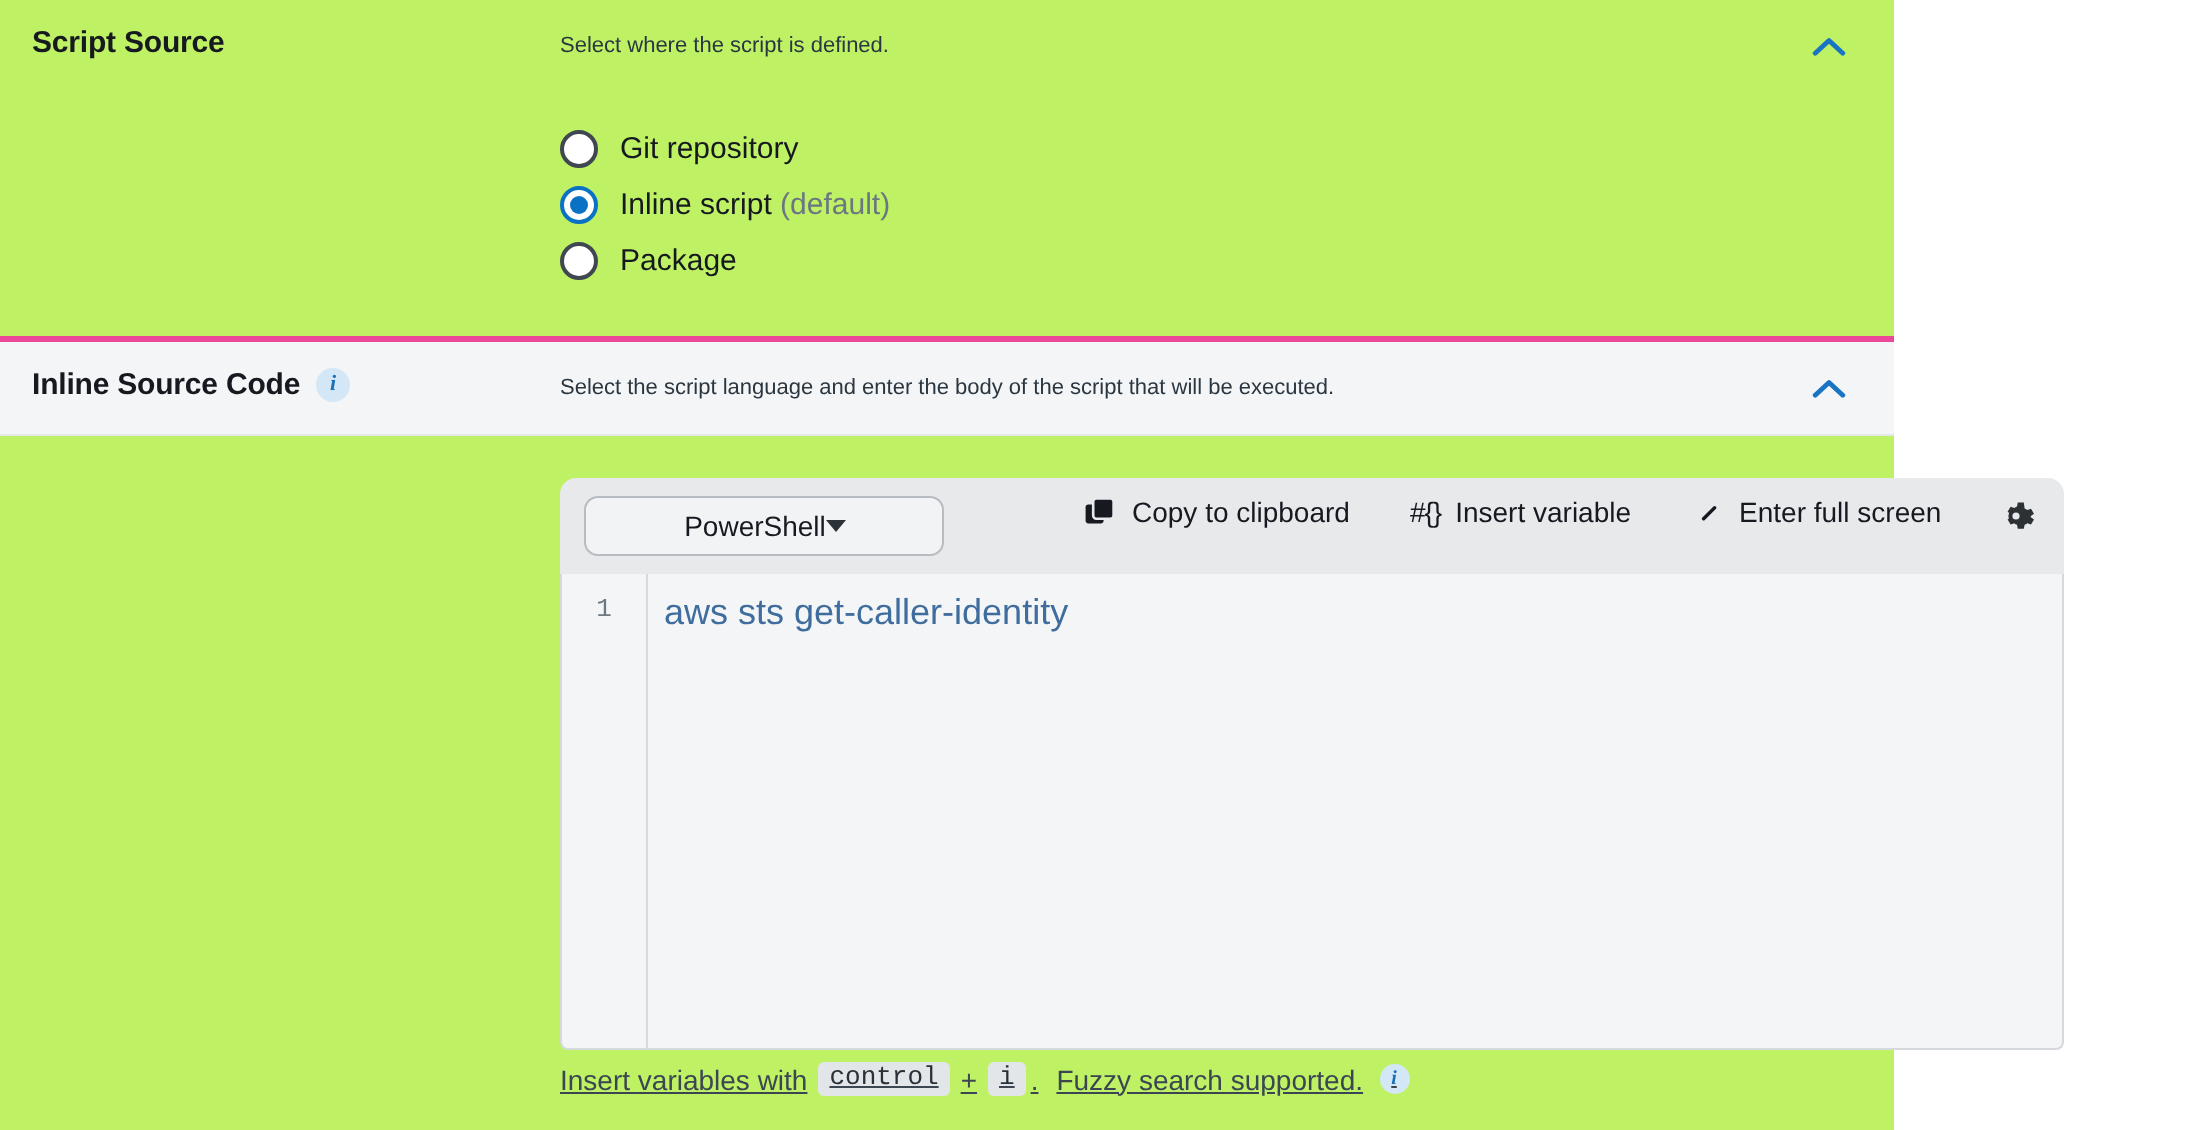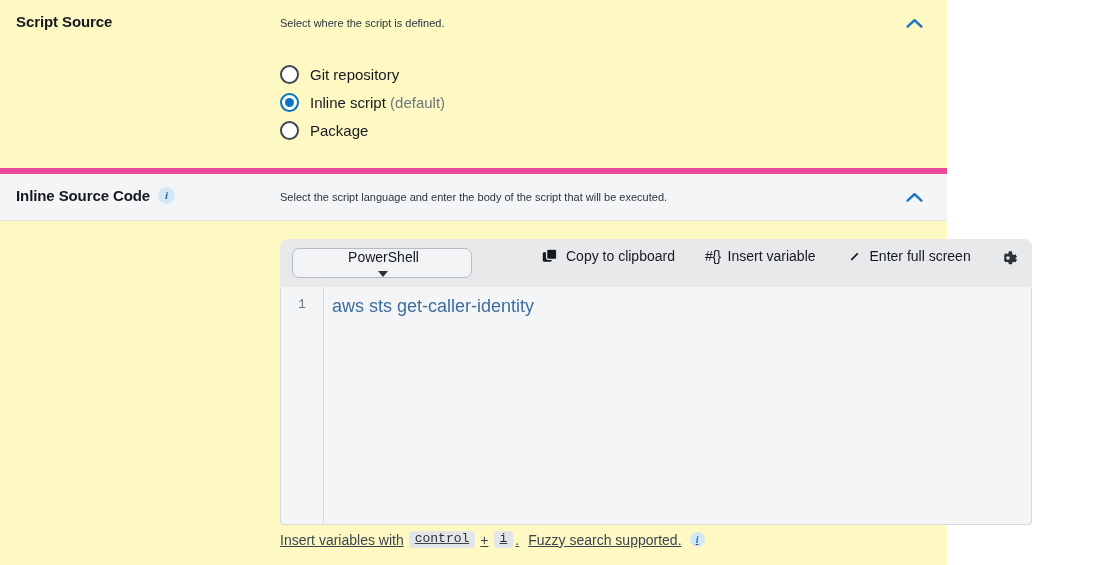--- a/index.html
+++ b/index.html
@@ -5,31 +5,31 @@
   * { box-sizing: border-box; }
   html, body {
     margin: 0; padding: 0;
     width: 1093px; height: 565px;
     background: #ffffff;
     font-family: "Liberation Sans", sans-serif;
     color: #16191f;
     overflow: hidden;
   }
 
-  .page { position: relative; width: 947px; height: 565px; background: #fef9c3; }
+  .page { position: relative; width: 947px; height: 565px; background: #bef264; }
 
   
   .section-head {
     display: flex;
     align-items: flex-start;
     padding: 12px 20px 12px 16px;
   }
   .section-head.banded {
     background: #f4f5f7;
-    border-top: 6px solid #ec4899;
+    border-top: 3px solid #ec4899;
     border-bottom: 1px solid #e4e7ea;
   }
   .head-left {
     width: 264px;
     flex: 0 0 264px;
     display: flex;
     align-items: center;
     gap: 8px;
     padding-top: 1px;
   }
@@ -127,22 +127,21 @@
     height: 30px;
     background: #f2f3f4;
     border: 1px solid #b7bcc2;
     border-radius: 7px;
     display: flex;
     align-items: center;
     padding: 0 9px 0 12px;
     font-size: 14px;
     color: #16191f;
     cursor: pointer;
-    justify-content: space-between;
-    flex-direction: column;
+    justify-content: center;
   }
   .caret-down {
     width: 0; height: 0;
     border-left: 5px solid transparent;
     border-right: 5px solid transparent;
     border-top: 6px solid #2b3136;
     margin-right: 2px;
   }
   .tool-btn {
     display: flex;

